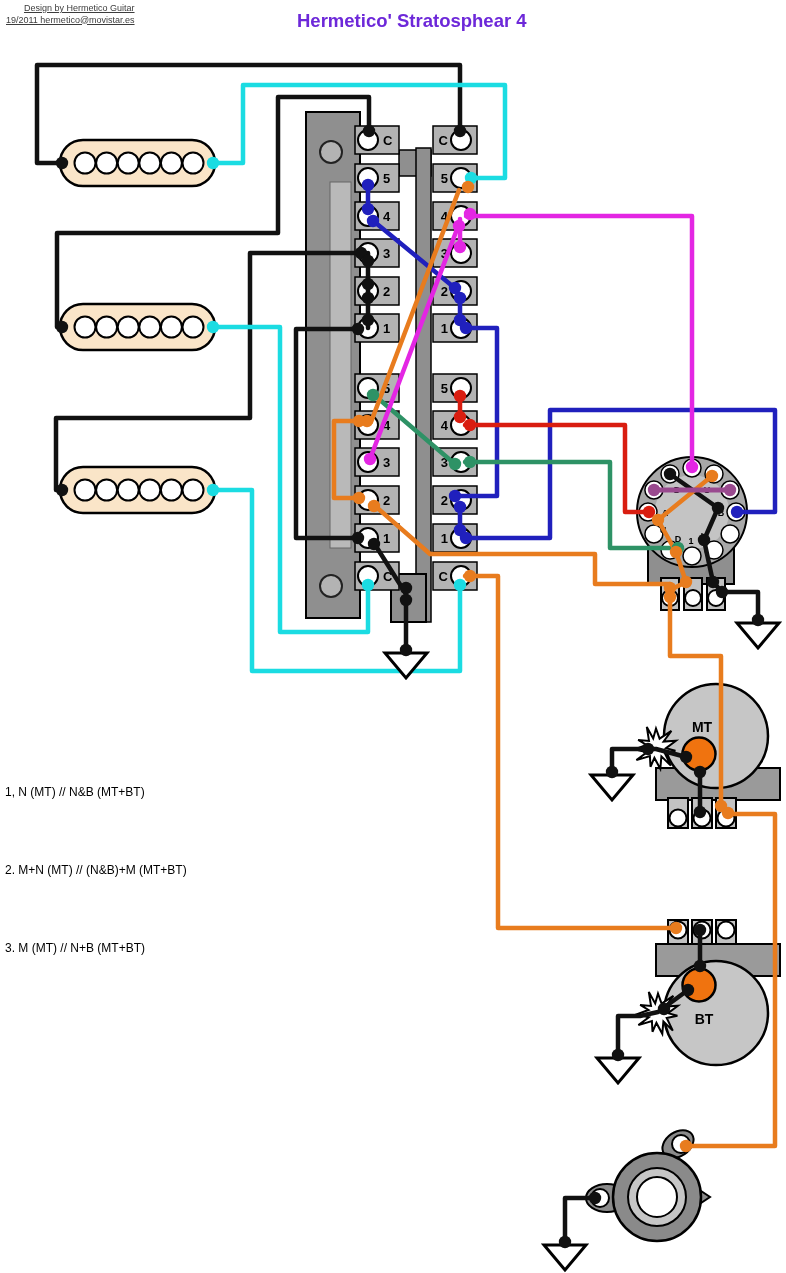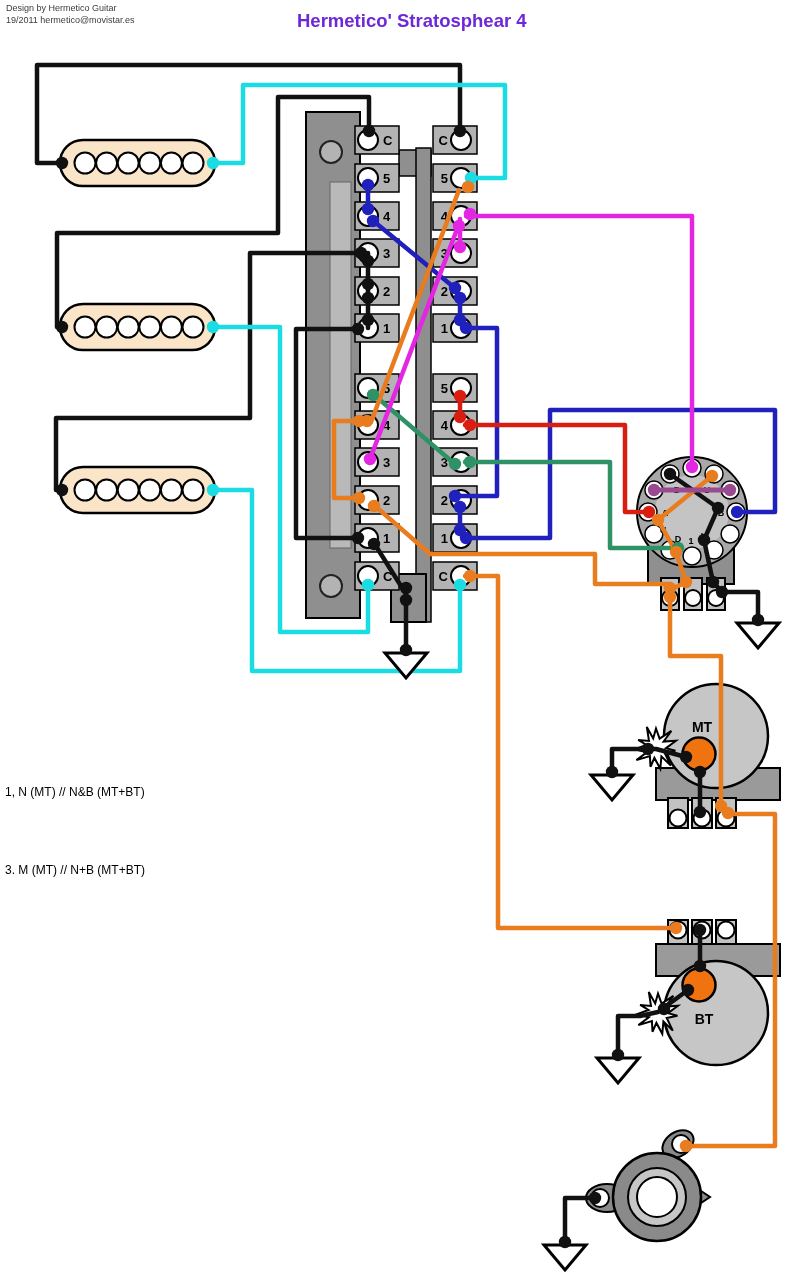--- a/index.html
+++ b/index.html
@@ -1,33 +1,34 @@
 <!DOCTYPE html>
 <html><head>
 <meta charset="utf-8">
 <style>
   html,body{margin:0;padding:0;background:#fff;}
   .canvas{position:relative;width:786px;height:1273px;background:#ffffff;overflow:hidden;
           font-family:"Liberation Sans", sans-serif;}
-  .credit{position:absolute;left:6px;top:3px;font-size:9px;line-height:11.5px;color:#3c3c3c;text-align:left;}
+  .credit{position:absolute;left:6px;top:3px;font-size:9px;line-height:11.5px;color:#3c3c3c;text-align:right;text-decoration:underline;}
   .title{position:absolute;left:297px;top:10px;font-size:18.5px;font-weight:bold;color:#6d28d9;white-space:nowrap;}
   .poslist{position:absolute;left:5px;top:727px;font-size:12px;line-height:26px;color:#000;white-space:pre;}
   svg{position:absolute;left:0;top:0;}
 </style>
 </head>
 <body>
 
 <div class="canvas">
   <div class="credit">
     <div>Design by Hermetico Guitar</div>
     <div>19/2011 hermetico@movistar.es</div>
   </div>
   <div class="title">Hermetico' Stratosphear 4</div>
   <div class="poslist">
     <div>1, N (MT) // N&amp;B (MT+BT)</div>
+    <div>2. M+N (MT) // (N&amp;B)+M (MT+BT)</div>
     <div>3. M (MT) // N+B (MT+BT)</div>
   </div>
   <svg id="diagram" width="786" height="1273" viewBox="0 0 786 1273">
       <rect x="306" y="112" width="54" height="506" fill="#8f8f8f" stroke="#000" stroke-width="2"></rect>
       <rect x="330" y="182" width="21" height="366" fill="#b9b9b9" stroke="#666" stroke-width="1"></rect>
       <circle cx="331" cy="152" r="11" fill="#b3b3b3" stroke="#222" stroke-width="2"></circle>
       <circle cx="331" cy="586" r="11" fill="#b3b3b3" stroke="#222" stroke-width="2"></circle>
       <rect x="399" y="150" width="32" height="26" fill="#8f8f8f" stroke="#000" stroke-width="1.5"></rect>
       <rect x="416" y="148" width="15" height="474" fill="#8f8f8f" stroke="#000" stroke-width="1.5"></rect>
       <rect x="391" y="574" width="35" height="48" fill="#8f8f8f" stroke="#000" stroke-width="2"></rect>

